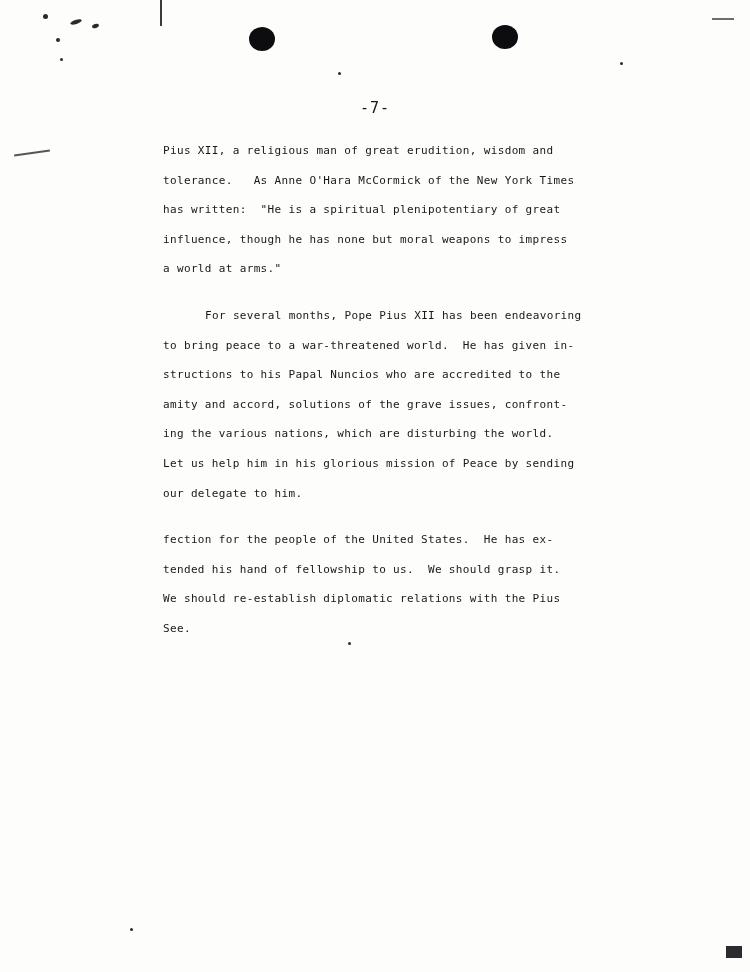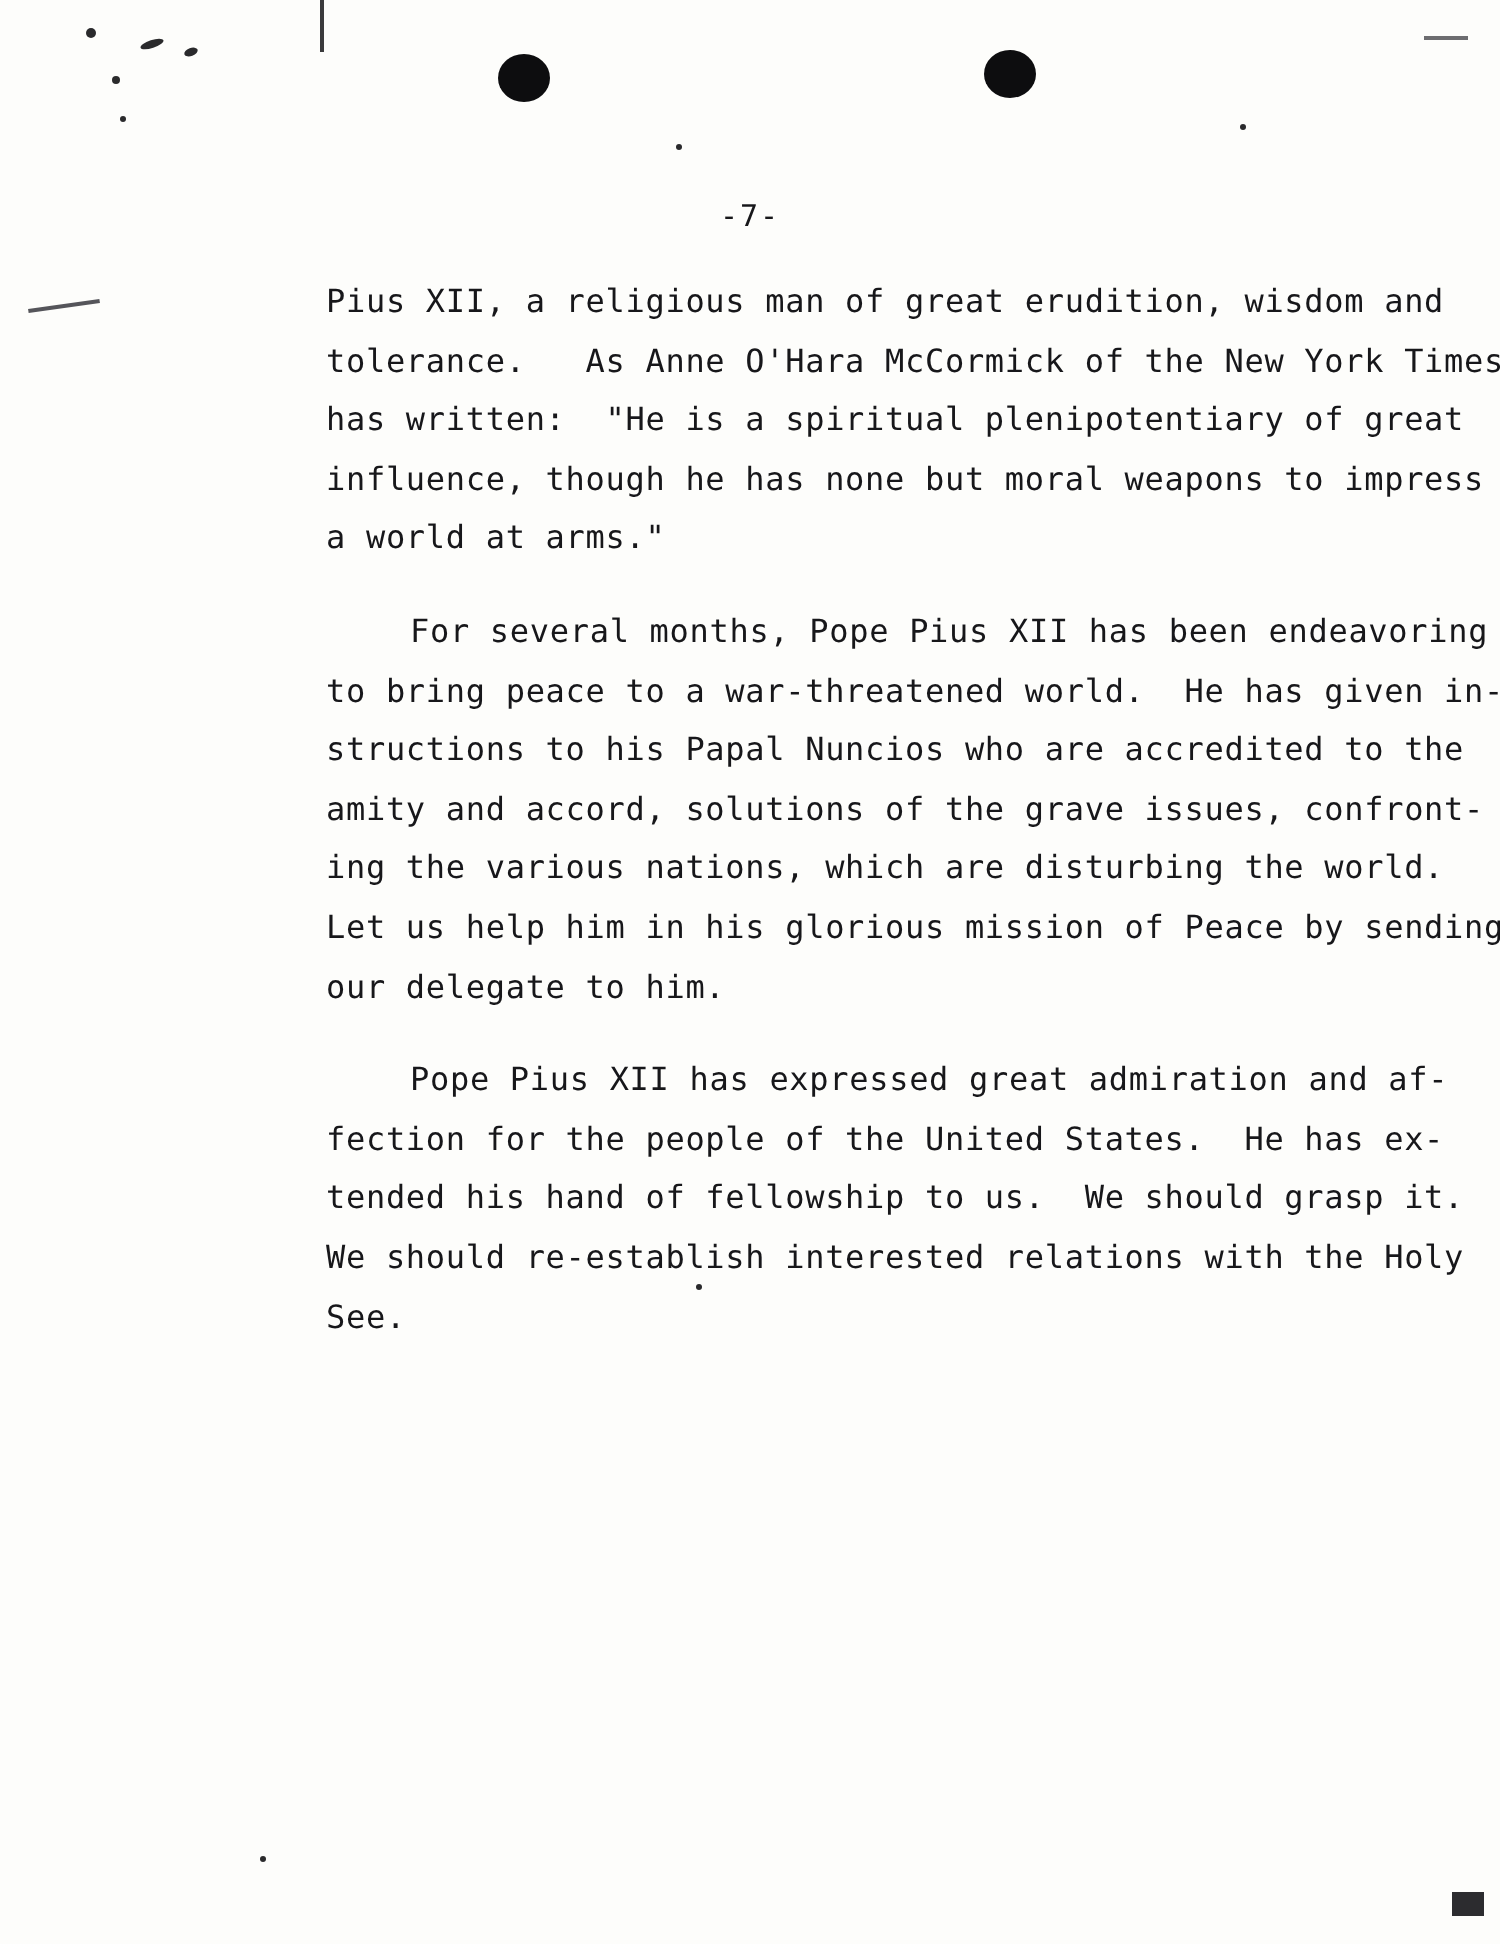--- a/index.html
+++ b/index.html
@@ -84,21 +84,21 @@
   }
 
   .para {
     margin: 0 0 0 0;
     padding: 0;
   }
   .para + .para {
     margin-top: 17px;
   }
   .line {
-    font-size: 16px;
+    font-size: 11px;
     line-height: 29.6px;
     letter-spacing: 0.35px;
     white-space: pre;
   }
   .indent {
     padding-left: 42px;
   }
 
   #closing-block {
     position: absolute;
@@ -154,22 +154,21 @@
       <div class="para">
         <div class="line indent">For several months, Pope Pius XII has been endeavoring</div>
         <div class="line">to bring peace to a war-threatened world.  He has given in-</div>
         <div class="line">structions to his Papal Nuncios who are accredited to the</div>
         <div class="line">amity and accord, solutions of the grave issues, confront-</div>
         <div class="line">ing the various nations, which are disturbing the world.</div>
         <div class="line">Let us help him in his glorious mission of Peace by sending</div>
         <div class="line">our delegate to him.</div>
       </div>
       <div class="para">
-        <div class="line indent">Pope Pius XII has expressed great admiration and af-</div>
         <div class="line">fection for the people of the United States.  He has ex-</div>
         <div class="line">tended his hand of fellowship to us.  We should grasp it.</div>
-        <div class="line">We should re-establish interested relations with the Holy</div>
+        <div class="line">We should re-establish diplomatic relations with the Pius</div>
         <div class="line">See.</div>
       </div>
     </div>
 
 
 </div>
 
 </body></html>

